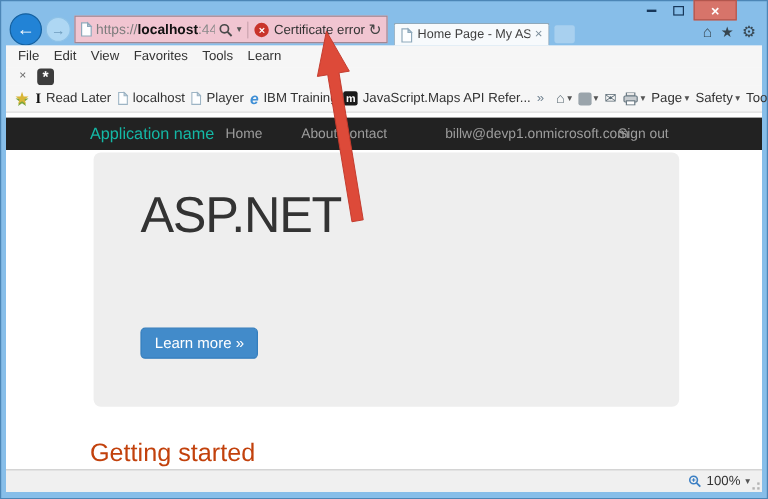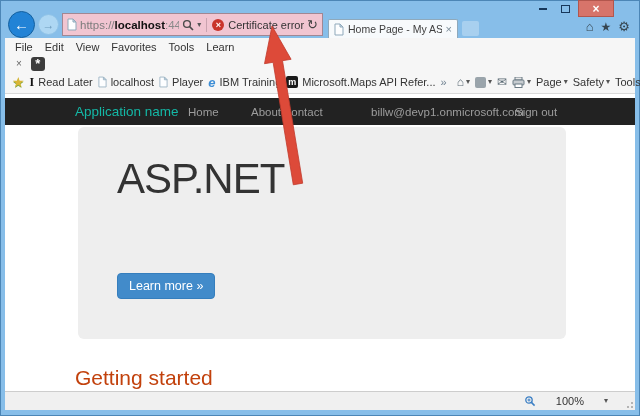--- a/index.html
+++ b/index.html
@@ -65,21 +65,21 @@
   .sitenav .brand{position:absolute;left:70px;top:6px;font-size:13.5px;color:#14b8a6;}
   .sitenav .lnk{position:absolute;top:8px;font-size:11.5px;}
   .jumbotron{position:absolute;left:73px;top:33px;width:488px;height:212px;background:#eee;border-radius:6px;color:#333;}
   .jumbotron h1{position:absolute;left:39px;top:28px;margin:0;font-size:42px;font-weight:normal;letter-spacing:-1px;}
   .jumbotron p{position:absolute;left:39px;top:88px;width:452px;margin:0;font-size:15px;line-height:20px;}
   .learnbtn{position:absolute;left:39px;top:146px;background:#428bca;border:1px solid #357ebd;border-radius:4px;
             color:#fff;font-size:12.5px;padding:5px 11px;cursor:pointer;font-family:"Liberation Sans",sans-serif;}
   .h2{position:absolute;left:70px;top:272px;font-size:21px;color:#c2410c;}
   
   .statusbar{height:18px;background:#f0f0f0;border-top:1px solid #cdcdcd;display:flex;align-items:center;
-             justify-content:flex-end;padding-right:27px;gap:20px;font-size:11px;color:#333;position:relative;}
+             justify-content:flex-end;padding-right:10px;gap:4px;font-size:11px;color:#333;position:relative;}
   .grip{position:absolute;right:2px;bottom:2px;width:2px;height:2px;background:#b4b4b4;
         box-shadow:-4px 4px 0 0 transparent, 0 -4px 0 0 #b4b4b4, -4px 0 0 0 #b4b4b4;}
   
   .arrowlayer{position:absolute;inset:0;pointer-events:none;z-index:60;}
 </style>
 </head>
 <body>
 
 <div class="stage">
   <div class="window">
@@ -173,21 +173,21 @@
               <path d="M6 1l3 3H6z" fill="#c8d9e6" stroke="#9db4c4"></path>
             </svg>
           <span>Player</span>
         </span>
         <span class="favitem">
           <span class="ie-e">e</span>
           <span>IBM Training</span>
         </span>
         <span class="favitem">
           <span class="micon">m</span>
-          <span>Microsoft.Maps API Refer...</span>
+          <span>JavaScript.Maps API Refer...</span>
         </span>
         <span class="chev">»</span>
         <span class="favspacer"></span>
         <span class="cmd">
           <span class="cmdicon">⌂</span>
           <span class="caret">▾</span>
         </span>
         <span class="cmd">
           <span class="rss"></span>
           <span class="caret">▾</span>

